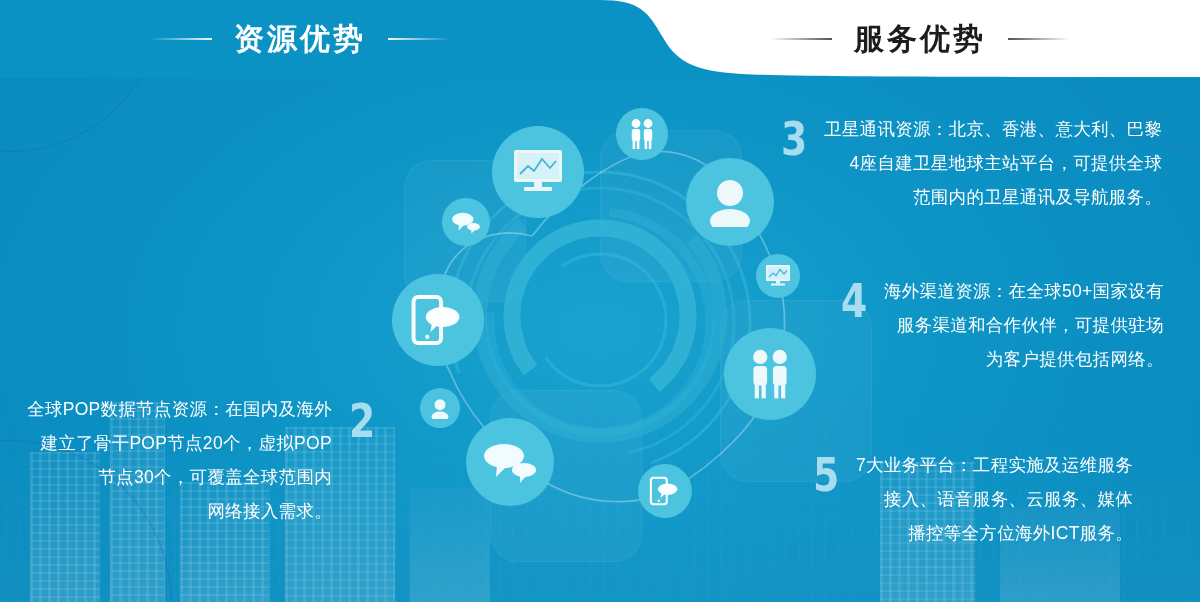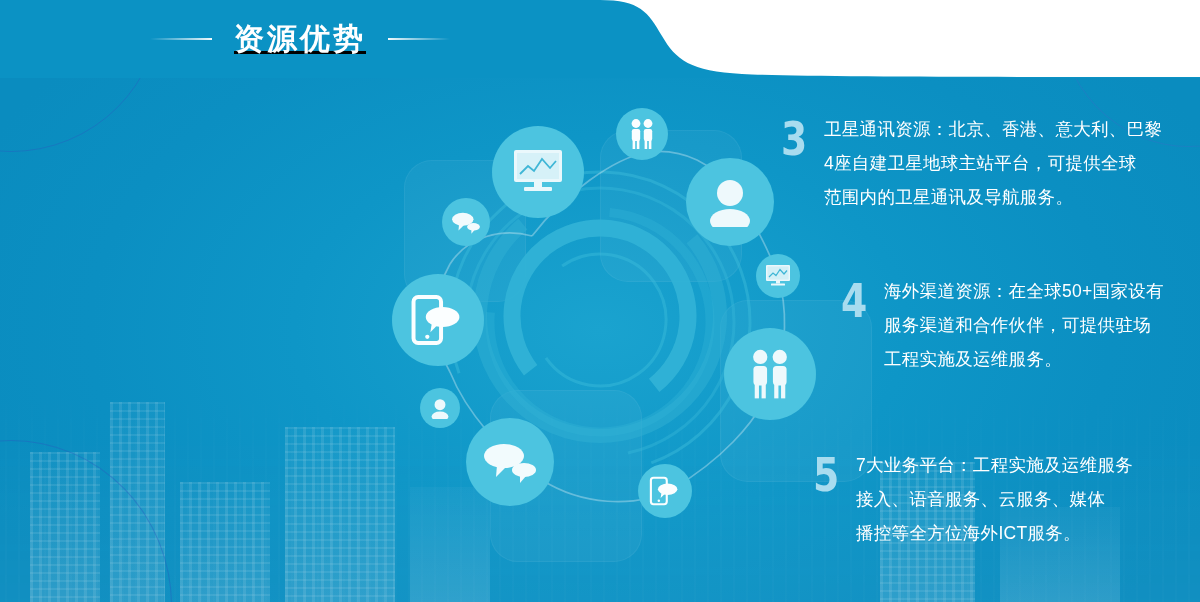--- a/index.html
+++ b/index.html
@@ -90,21 +90,20 @@
     clip-path: path("M0,0 L0,78 L1200,78 L1200,77 C1000,77 800,77 742,74 C690,71 676,60 662,36 C648,12 640,0 600,0 Z");
   }
 
   .title-wrap {
     position: absolute;
     top: 0; height: 78px;
     display: flex;
     align-items: center;
     justify-content: center;
     gap: 22px;
-    text-decoration: underline;
   }
   .title-left  { left: 130px;  width: 340px; }
   .title-right { left: 740px;  width: 360px; }
 
   .title-text {
     font-size: 30px;
     font-weight: 700;
     letter-spacing: 3px;
     white-space: nowrap;
   }
@@ -127,21 +126,21 @@
     gap: 14px;
   }
   .item-text {
     font-size: 17.5px;
     line-height: 34px;
     color: #ffffff;
     white-space: pre-line;
     letter-spacing: .3px;
   }
   .item-left .item-text  { text-align: right; }
-  .item-right .item-text { text-align: left; }
+  .item-right .item-text { text-align: right; }
 
   .num {
     font-size: 46px;
     font-weight: 700;
     line-height: 46px;
     color: #a8dcef;
     font-family: "DejaVu Sans", "Liberation Sans", sans-serif;
     flex: none;
     transform: scaleX(.82);
     transform-origin: center top;
@@ -338,36 +337,48 @@
   <div class="header">
     <div class="header-white"></div>
     <div class="header-blue-fill"></div>
 
     <div class="title-wrap title-left">
       <span class="rule l"></span>
       <span class="title-text">资源优势</span>
       <span class="rule r"></span>
     </div>
 
-  </div>
-
-
+    <div class="title-wrap title-right">
+      <span class="rule l"></span>
+      <span class="title-text">服务优势</span>
+      <span class="rule r"></span>
+    </div>
+  </div>
+
+
+  <div class="item item-left" style="left:0px; top:392px; width:390px; justify-content:flex-end; padding-right:12px; box-sizing:border-box;">
+    <div class="item-text">全球POP数据节点资源：在国内及海外
+建立了骨干POP节点20个，虚拟POP
+节点30个，可覆盖全球范围内
+网络接入需求。</div>
+    <div class="num">2</div>
+  </div>
 
   <div class="item item-right" style="left:778px; top:112px; width:420px;">
     <div class="num">3</div>
     <div class="item-text">卫星通讯资源：北京、香港、意大利、巴黎
 4座自建卫星地球主站平台，可提供全球
 范围内的卫星通讯及导航服务。</div>
   </div>
 
   <div class="item item-right" style="left:838px; top:274px; width:370px;">
     <div class="num">4</div>
     <div class="item-text">海外渠道资源：在全球50+国家设有
 服务渠道和合作伙伴，可提供驻场
-工程实施及运维服务。</div>
+为客户提供包括网络。</div>
   </div>
 
   <div class="item item-right" style="left:810px; top:448px; width:390px;">
     <div class="num">5</div>
     <div class="item-text">7大业务平台：工程实施及运维服务
 接入、语音服务、云服务、媒体
 播控等全方位海外ICT服务。</div>
   </div>
 
 </div>

